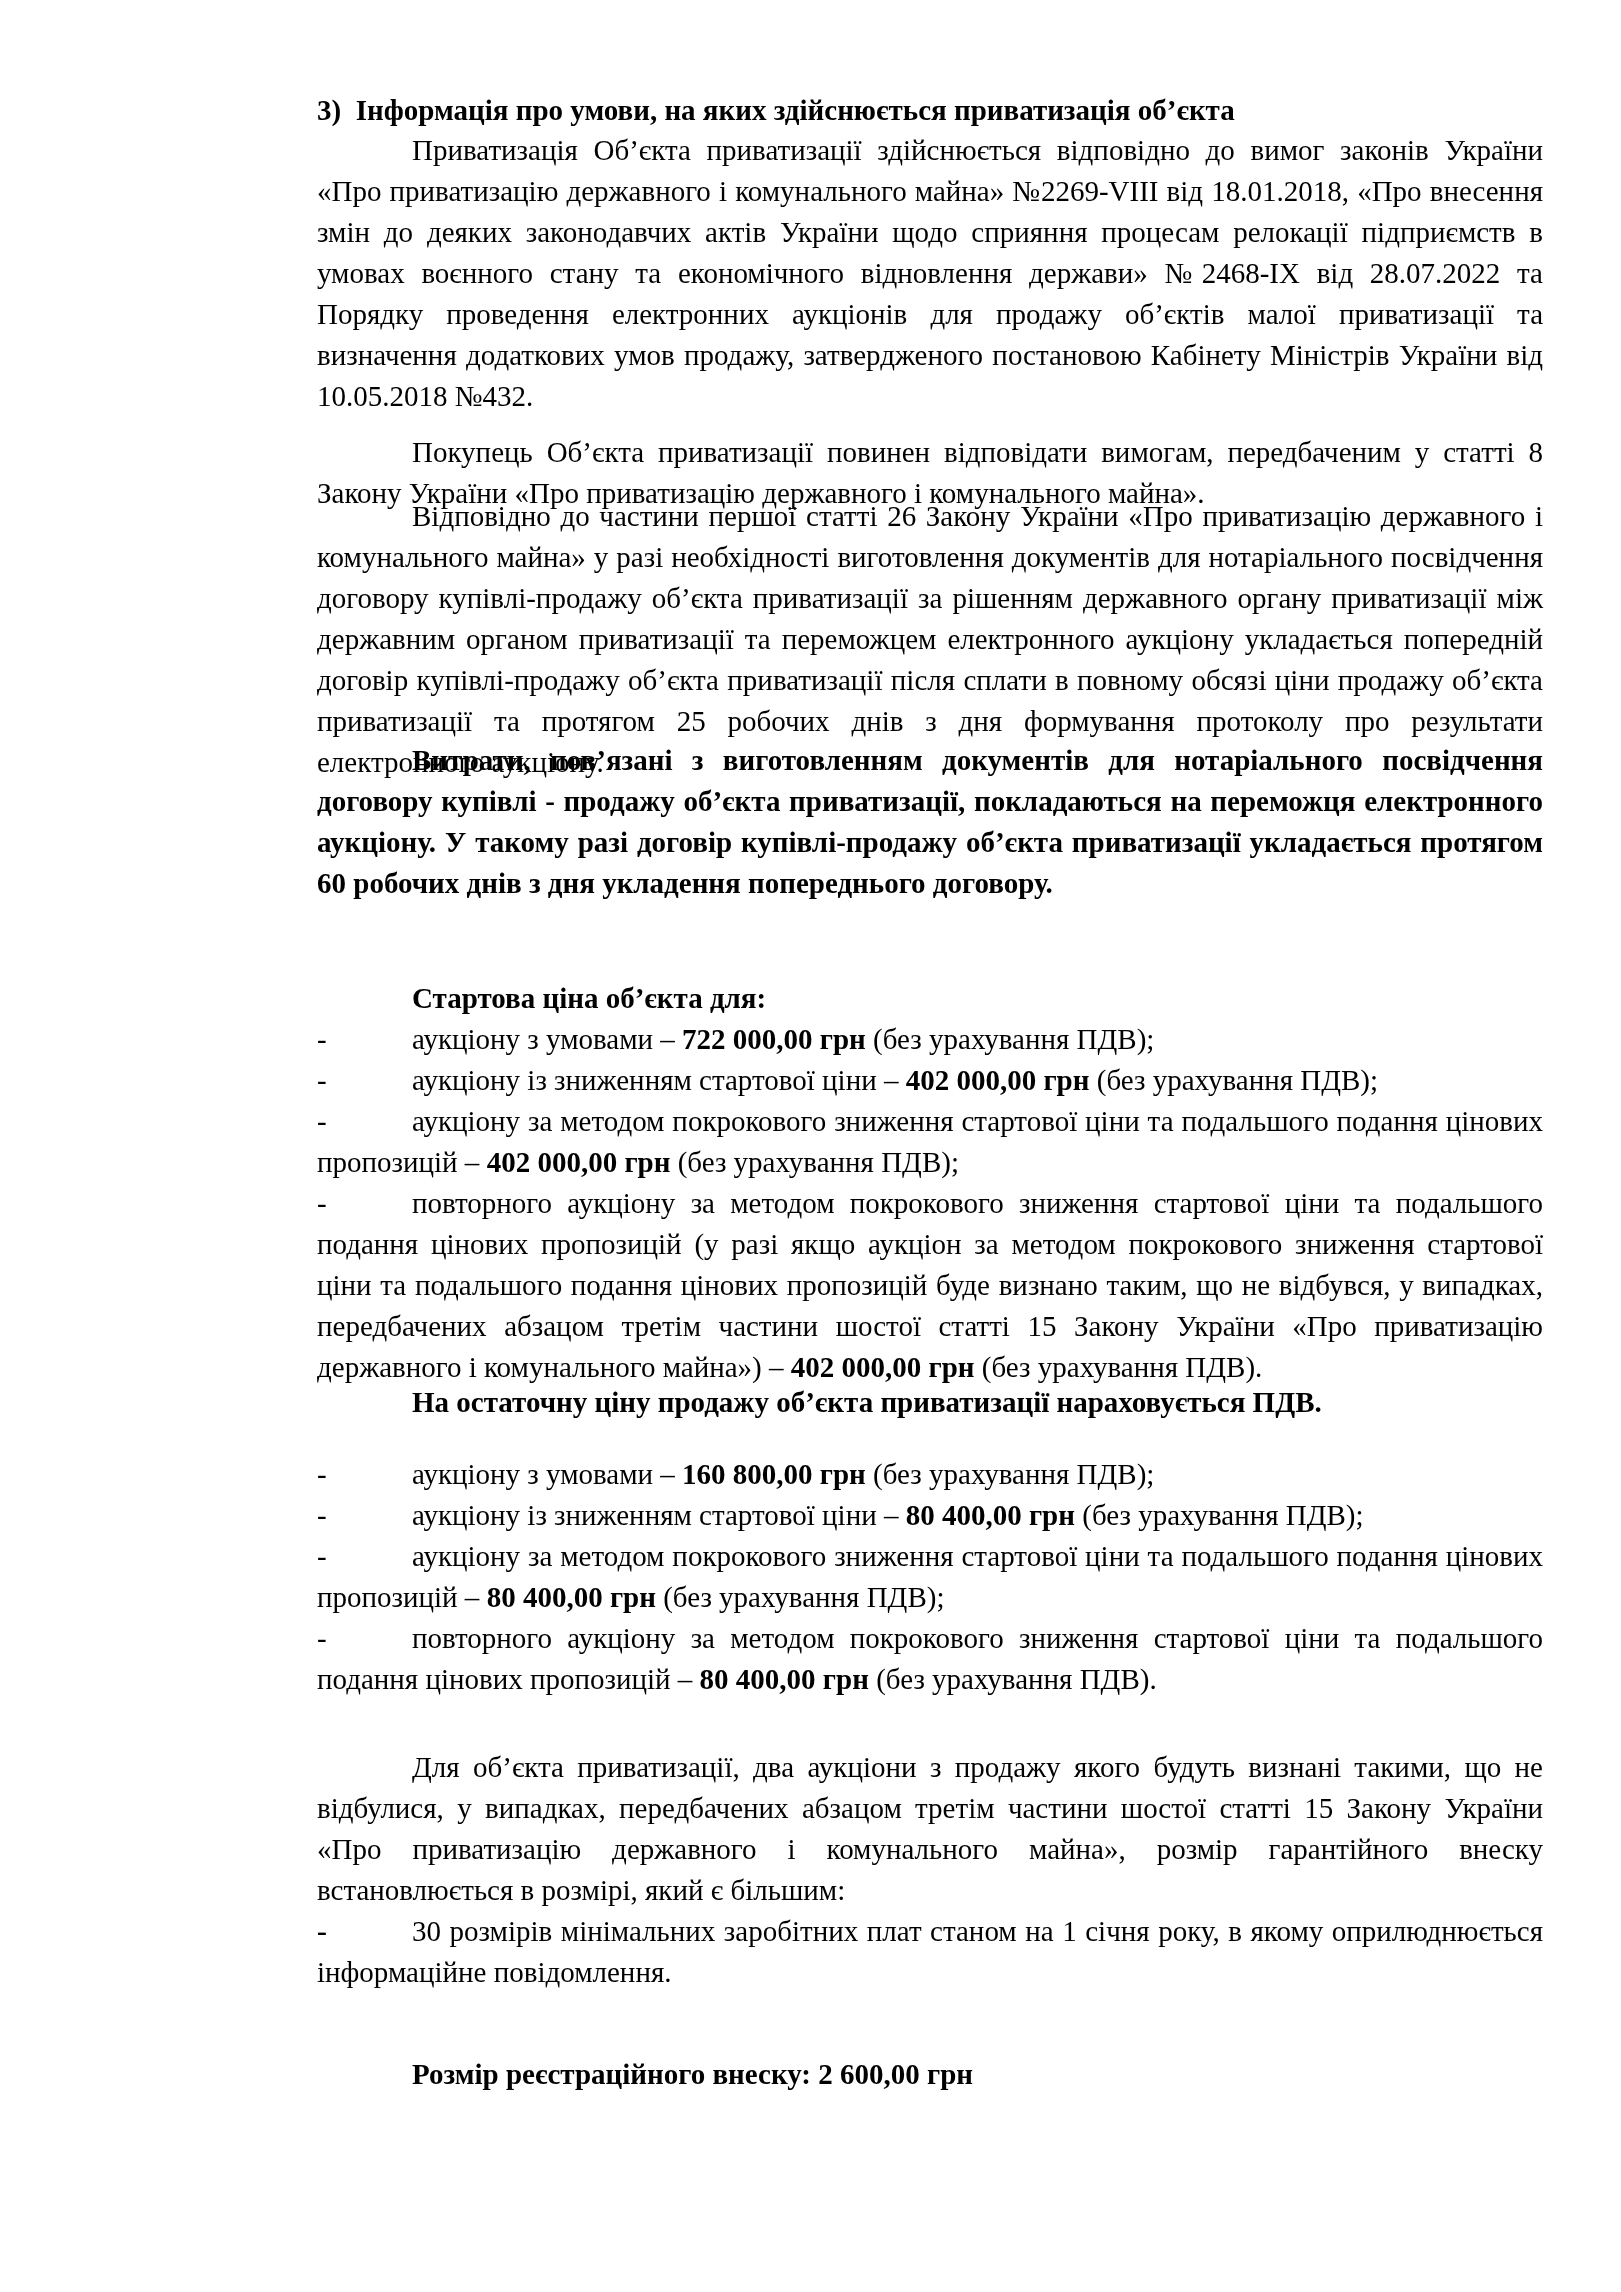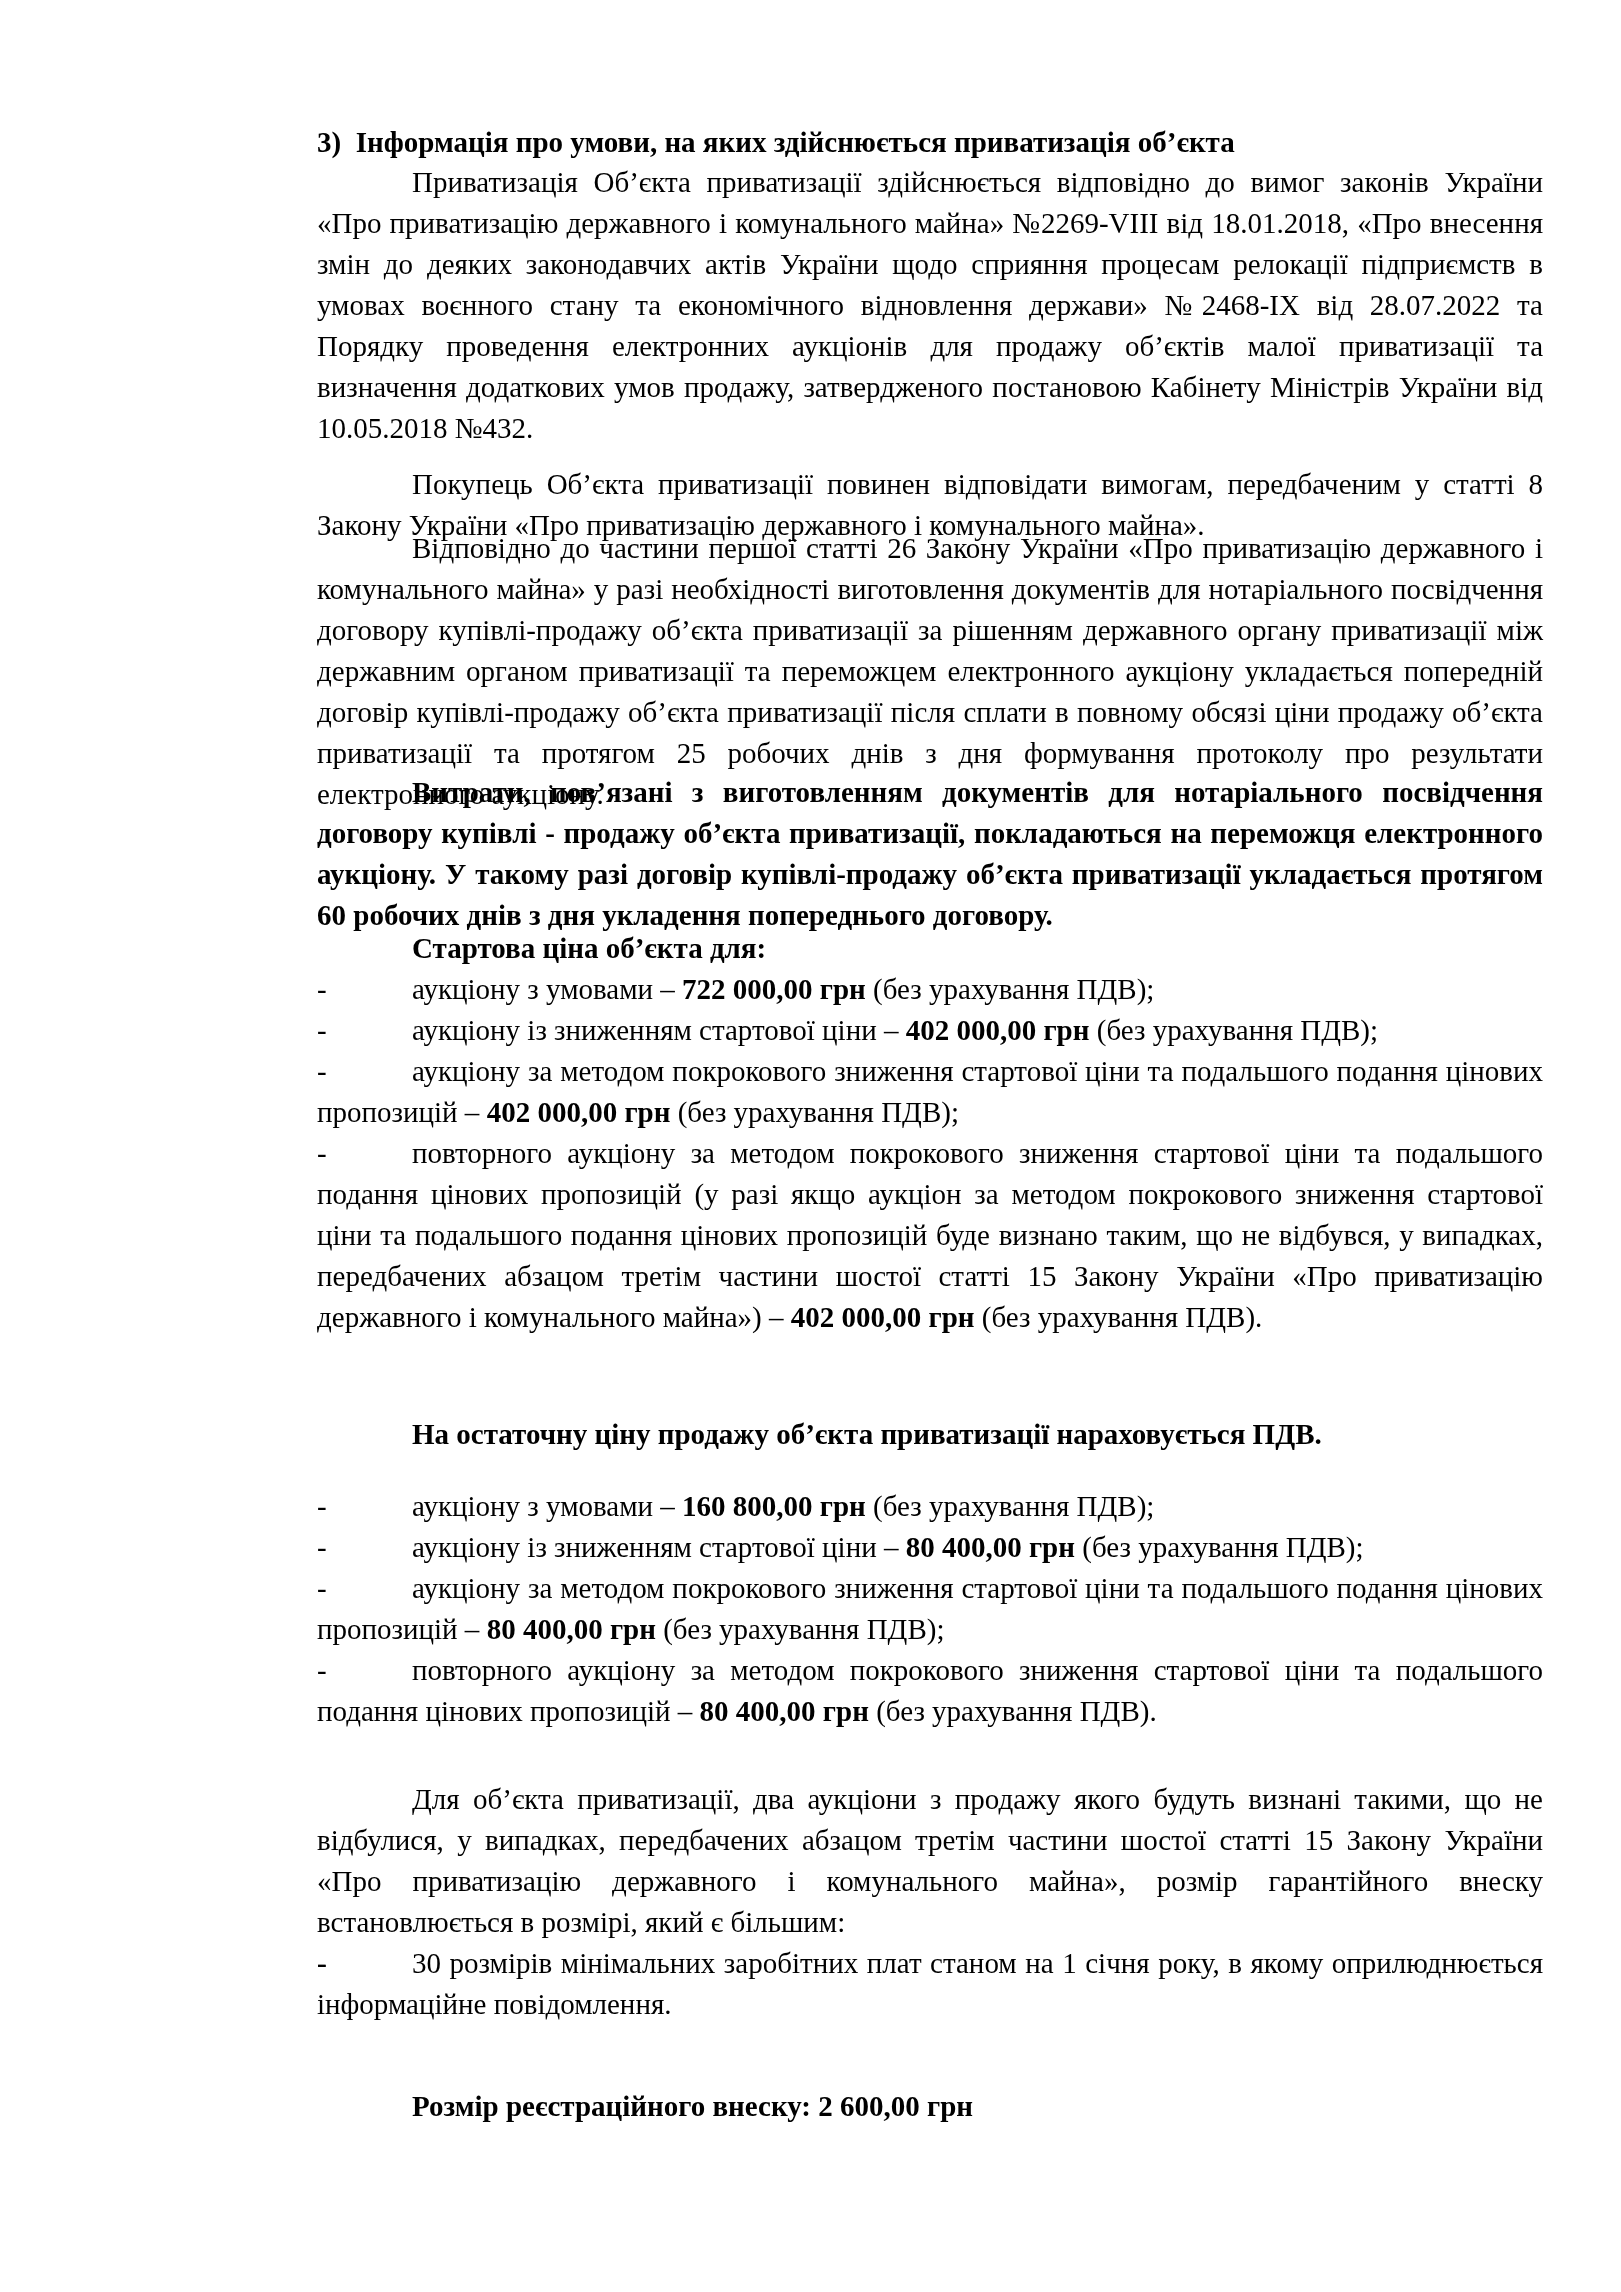--- a/index.html
+++ b/index.html
@@ -1,18 +1,18 @@
 <!DOCTYPE html>
 <html><head>
 <meta charset="utf-8">
 <style>
   html, body { margin:0; padding:0; background:#ffffff; }
   body { width:1621px; height:2293px; position:relative; overflow:hidden;
          font-family:"Liberation Serif", "DejaVu Serif", serif; color:#000; }
-  .page { position:absolute; left:0; top:0; width:1621px; height:1668px; background:#fff;margin-top:32px; }
+  .page { position:absolute; left:0; top:0; width:1621px; height:1668px; background:#fff; }
   .blk { position:absolute; left:317px; width:1226px; font-size:29px; line-height:41px;
          text-align:justify; }
   .p { text-indent:95px; margin:0; }
   .heading { font-weight:bold; }
   .li { position:relative; margin:0; text-indent:95px; }
   .li .dash { position:absolute; left:0; top:0; text-indent:0; }
   b { font-weight:bold; }
 </style>
 </head>
 <body>
@@ -32,21 +32,21 @@
   </div>
 
   <div class="blk" style="top:496px;">
     <p class="p">Відповідно до частини першої статті 26 Закону України «Про приватизацію державного і комунального майна» у разі необхідності виготовлення документів для нотаріального посвідчення договору купівлі-продажу об’єкта приватизації за рішенням державного органу приватизації між державним органом приватизації та переможцем електронного аукціону укладається попередній договір купівлі-продажу об’єкта приватизації після сплати в повному обсязі ціни продажу об’єкта приватизації та протягом 25 робочих днів з дня формування протоколу про результати електронного аукціону.</p>
   </div>
 
   <div class="blk" style="top:740px;font-weight:bold;">
     <p class="p">Витрати, пов’язані з виготовленням документів для нотаріального посвідчення договору купівлі - продажу об’єкта приватизації, покладаються на переможця електронного аукціону. У такому разі договір купівлі-продажу об’єкта приватизації укладається протягом 60 робочих днів з дня укладення попереднього договору.</p>
   </div>
 
-  <div class="blk" style="top:896px;">
+  <div class="blk" style="top:978px;">
     <p class="p heading">Стартова ціна об’єкта для:</p>
     <p class="li">
       <span class="dash">-</span><span>аукціону з умовами – </span><b>722 000,00 грн</b><span> (без урахування ПДВ);</span>
     </p>
     <p class="li">
       <span class="dash">-</span><span>аукціону із зниженням стартової ціни – </span><b>402 000,00 грн</b><span> (без урахування ПДВ);</span>
     </p>
     <p class="li">
       <span class="dash">-</span><span>аукціону за методом покрокового зниження стартової ціни та подальшого подання цінових пропозицій – </span><b>402 000,00 грн</b><span> (без урахування ПДВ);</span>
     </p>

